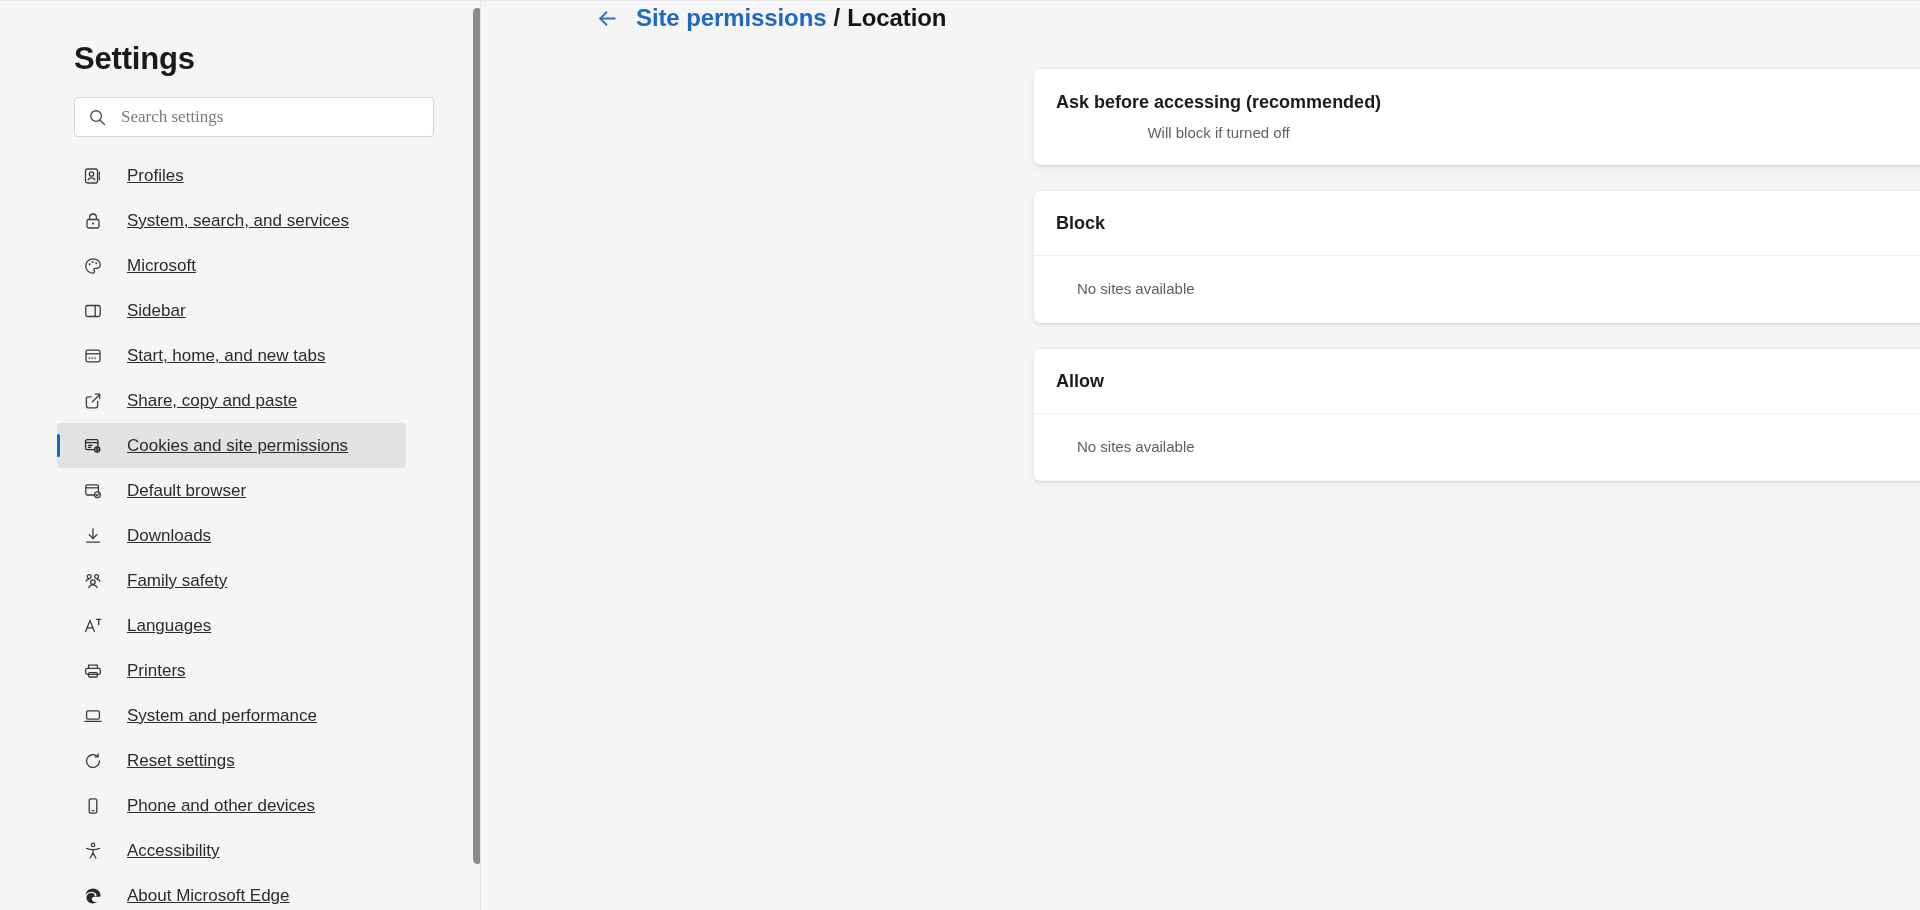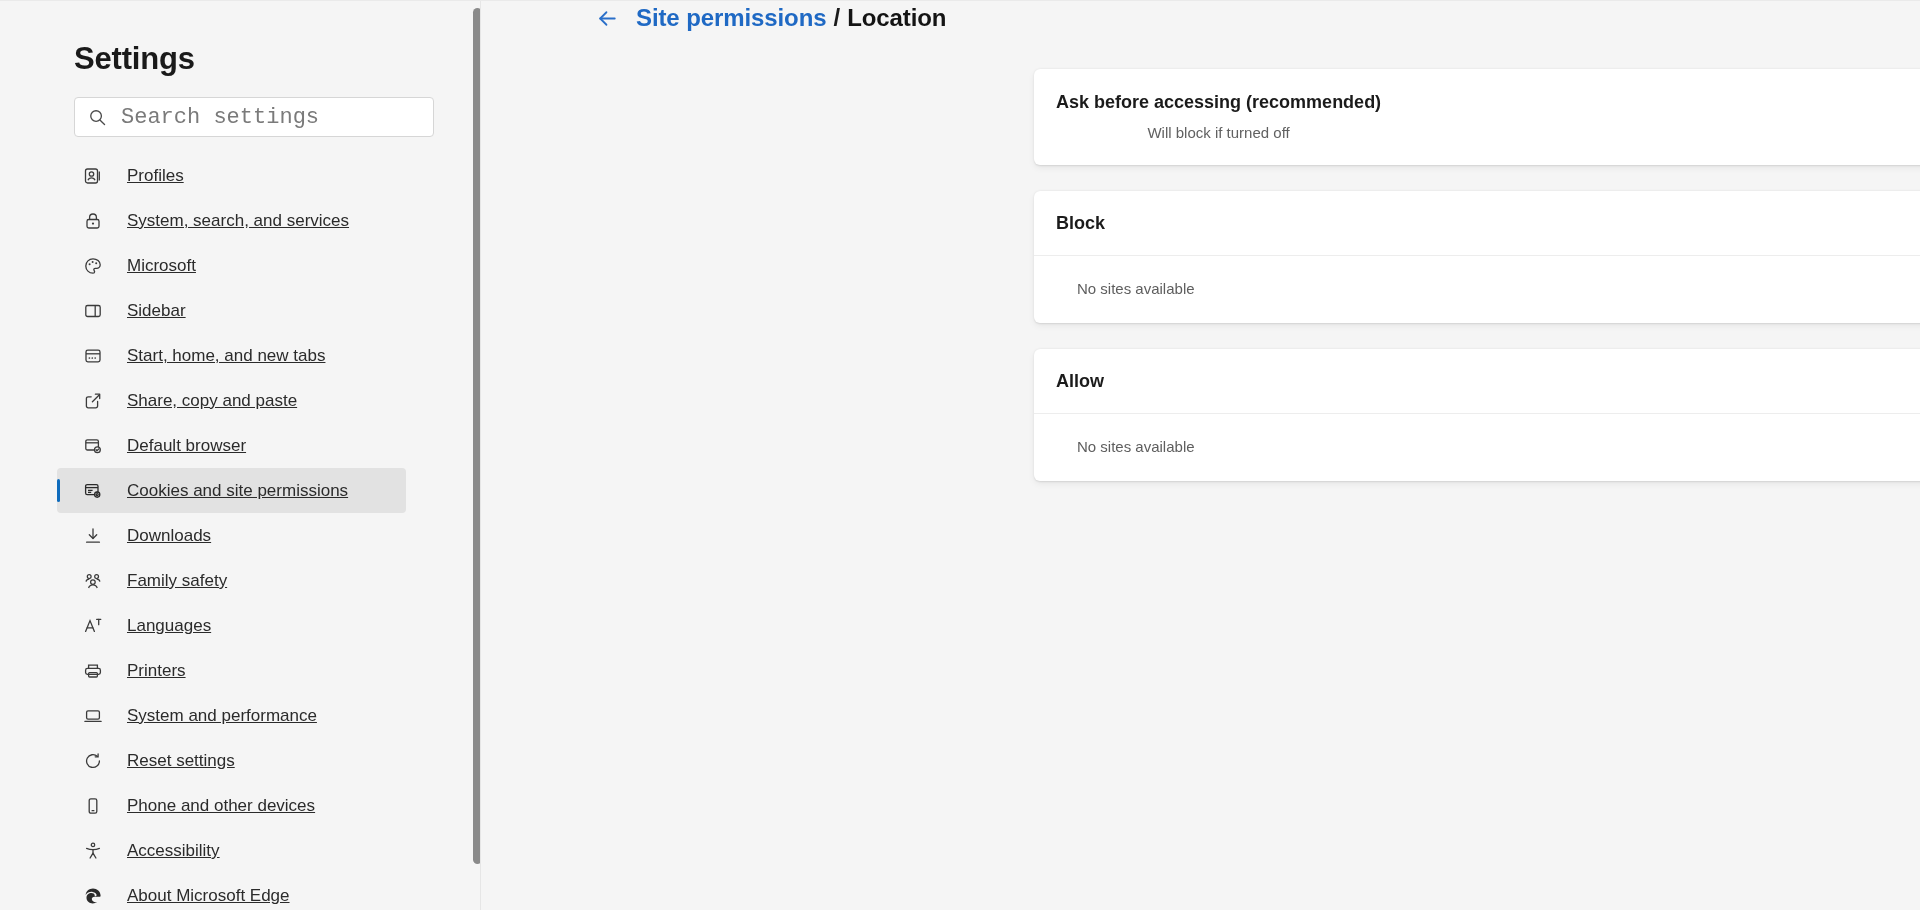--- a/index.html
+++ b/index.html
@@ -75,22 +75,22 @@
     width: 20px; height: 20px;
     flex: 0 0 20px;
     margin-right: 14px;
     display: flex; align-items: center; justify-content: center;
   }
   .search-icon svg { display:block; }
   .search-input {
     border: none;
     outline: none;
     flex: 1;
-    font-family: Liberation Mono, monospace;
-    font-size: 22px;
+    font-family: Liberation Serif, serif;
+    font-size: 17px;
     color: #333;
     background: transparent;
   }
   .search-input::placeholder { color: #7a7a7a; }
 
   .nav-list { list-style: none; }
 
   .nav-item {
     position: relative;
     display: flex;
@@ -323,45 +323,45 @@
         <span class="nav-icon">
           <svg width="20" height="20" viewBox="0 0 20 20" fill="none" stroke="#3b3b3b" stroke-width="1.3" stroke-linecap="round" stroke-linejoin="round">
             <path d="M14.6 10.4v4.6a1.8 1.8 0 0 1-1.8 1.8H5.2a1.8 1.8 0 0 1-1.8-1.8V7.6a1.8 1.8 0 0 1 1.8-1.8h3"></path>
             <path d="M9.4 10.8l7-7"></path>
             <path d="M12.4 3.2h4.3v4.3"></path>
           </svg>
         </span>
         <span class="nav-label">Share, copy and paste</span>
       </li>
 
-      <li class="nav-item">
-        <span class="nav-icon">
-          <svg width="20" height="20" viewBox="0 0 20 20" fill="none" stroke="#3b3b3b" stroke-width="1.3">
-            <rect x="2.8" y="3.8" width="12.6" height="10.2" rx="1.6"></rect>
-            <line x1="2.8" y1="6.8" x2="15.4" y2="6.8"></line>
-            <circle cx="14.4" cy="13.8" r="2.9" fill="#f5f5f5"></circle>
-            <path d="M13.1 13.8l.9 1 1.8-1.9" stroke-linecap="round" stroke-linejoin="round"></path>
-          </svg>
-        </span>
-        <span class="nav-label">Default browser</span>
-      </li>
-
       <li class="nav-item selected">
         <span class="nav-icon">
           <svg width="20" height="20" viewBox="0 0 20 20" fill="none" stroke="#2b2b2b" stroke-width="1.3">
             <rect x="2.6" y="3.6" width="12.4" height="10" rx="1.6"></rect>
             <line x1="2.6" y1="6.6" x2="15" y2="6.6"></line>
             <line x1="5" y1="9.4" x2="9.6" y2="9.4"></line>
             <line x1="5" y1="11.4" x2="8.2" y2="11.4"></line>
             <circle cx="14.2" cy="13.6" r="2.6" fill="#f5f5f5"></circle>
             <circle cx="14.2" cy="13.6" r="1.05"></circle>
             <path d="M14.2 10.5v.9M14.2 15.8v.9M11.4 13.6h.9M16.1 13.6h.9"></path>
           </svg>
         </span>
         <span class="nav-label">Cookies and site permissions</span>
+      </li>
+
+      <li class="nav-item">
+        <span class="nav-icon">
+          <svg width="20" height="20" viewBox="0 0 20 20" fill="none" stroke="#3b3b3b" stroke-width="1.3">
+            <rect x="2.8" y="3.8" width="12.6" height="10.2" rx="1.6"></rect>
+            <line x1="2.8" y1="6.8" x2="15.4" y2="6.8"></line>
+            <circle cx="14.4" cy="13.8" r="2.9" fill="#f5f5f5"></circle>
+            <path d="M13.1 13.8l.9 1 1.8-1.9" stroke-linecap="round" stroke-linejoin="round"></path>
+          </svg>
+        </span>
+        <span class="nav-label">Default browser</span>
       </li>
 
       <li class="nav-item">
         <span class="nav-icon">
           <svg width="20" height="20" viewBox="0 0 20 20" fill="none" stroke="#3b3b3b" stroke-width="1.3" stroke-linecap="round" stroke-linejoin="round">
             <path d="M10 3v9.2"></path>
             <path d="M6.3 8.8L10 12.5l3.7-3.7"></path>
             <path d="M3.6 16.2h12.8"></path>
           </svg>
         </span>

